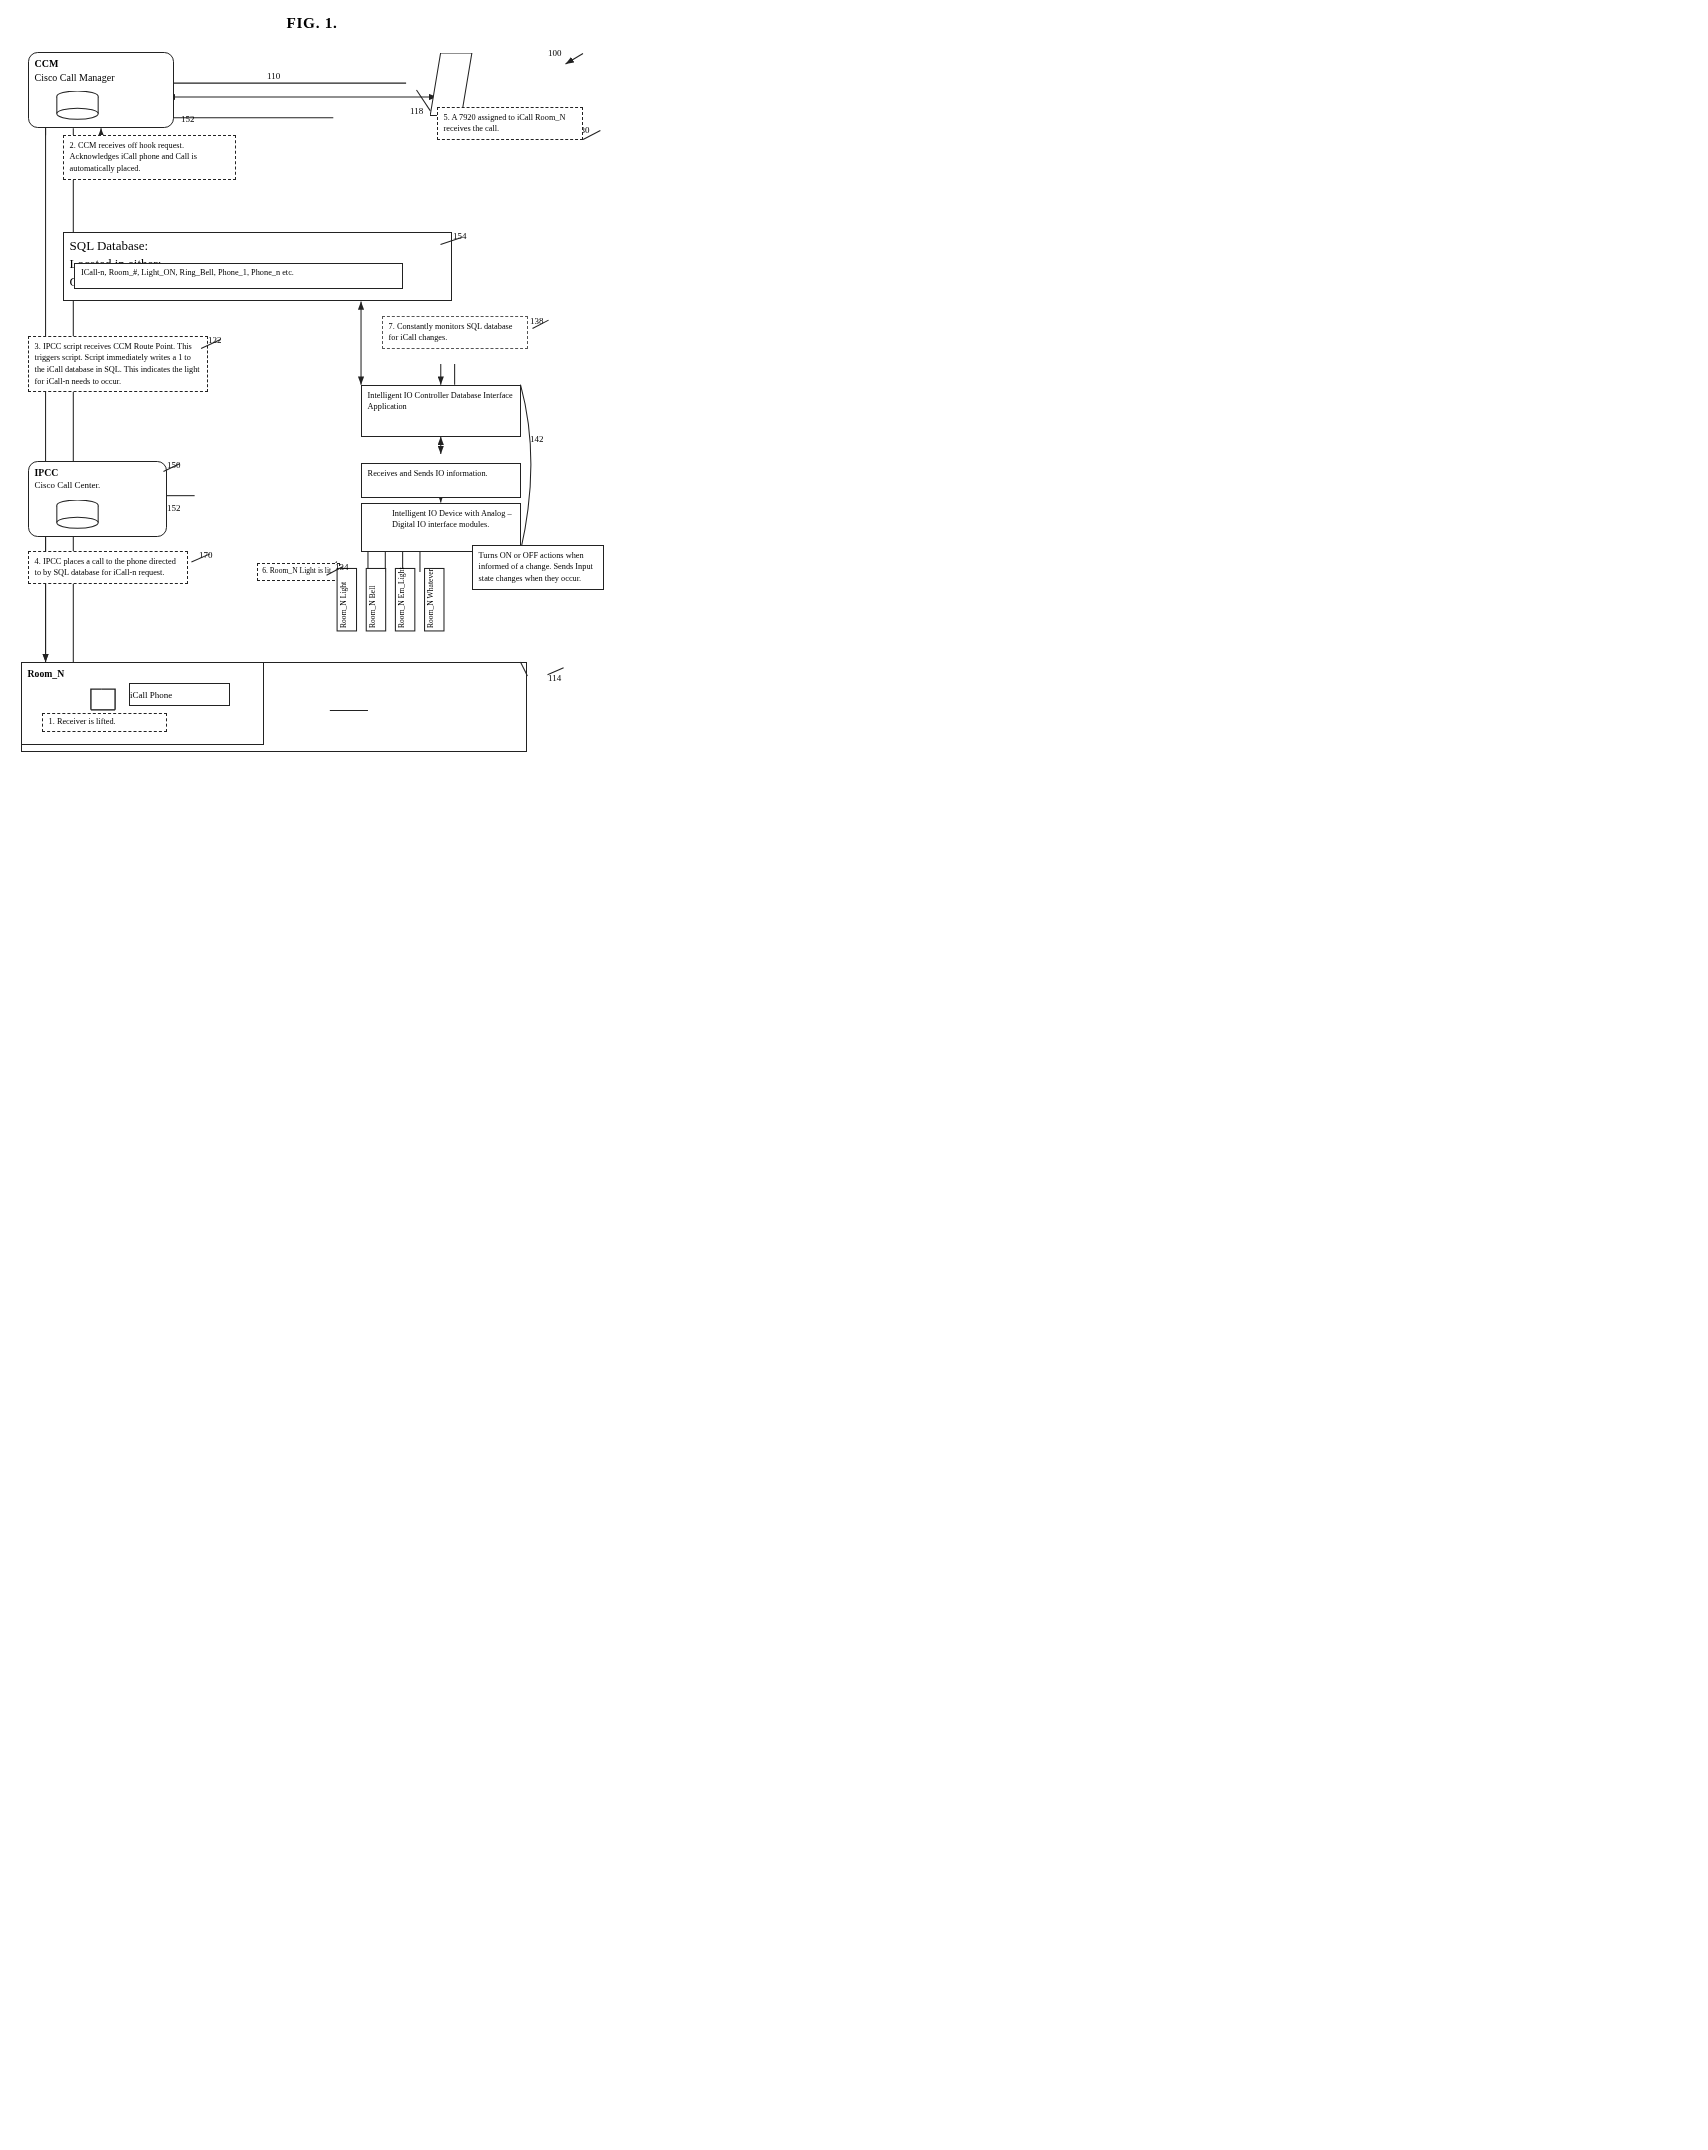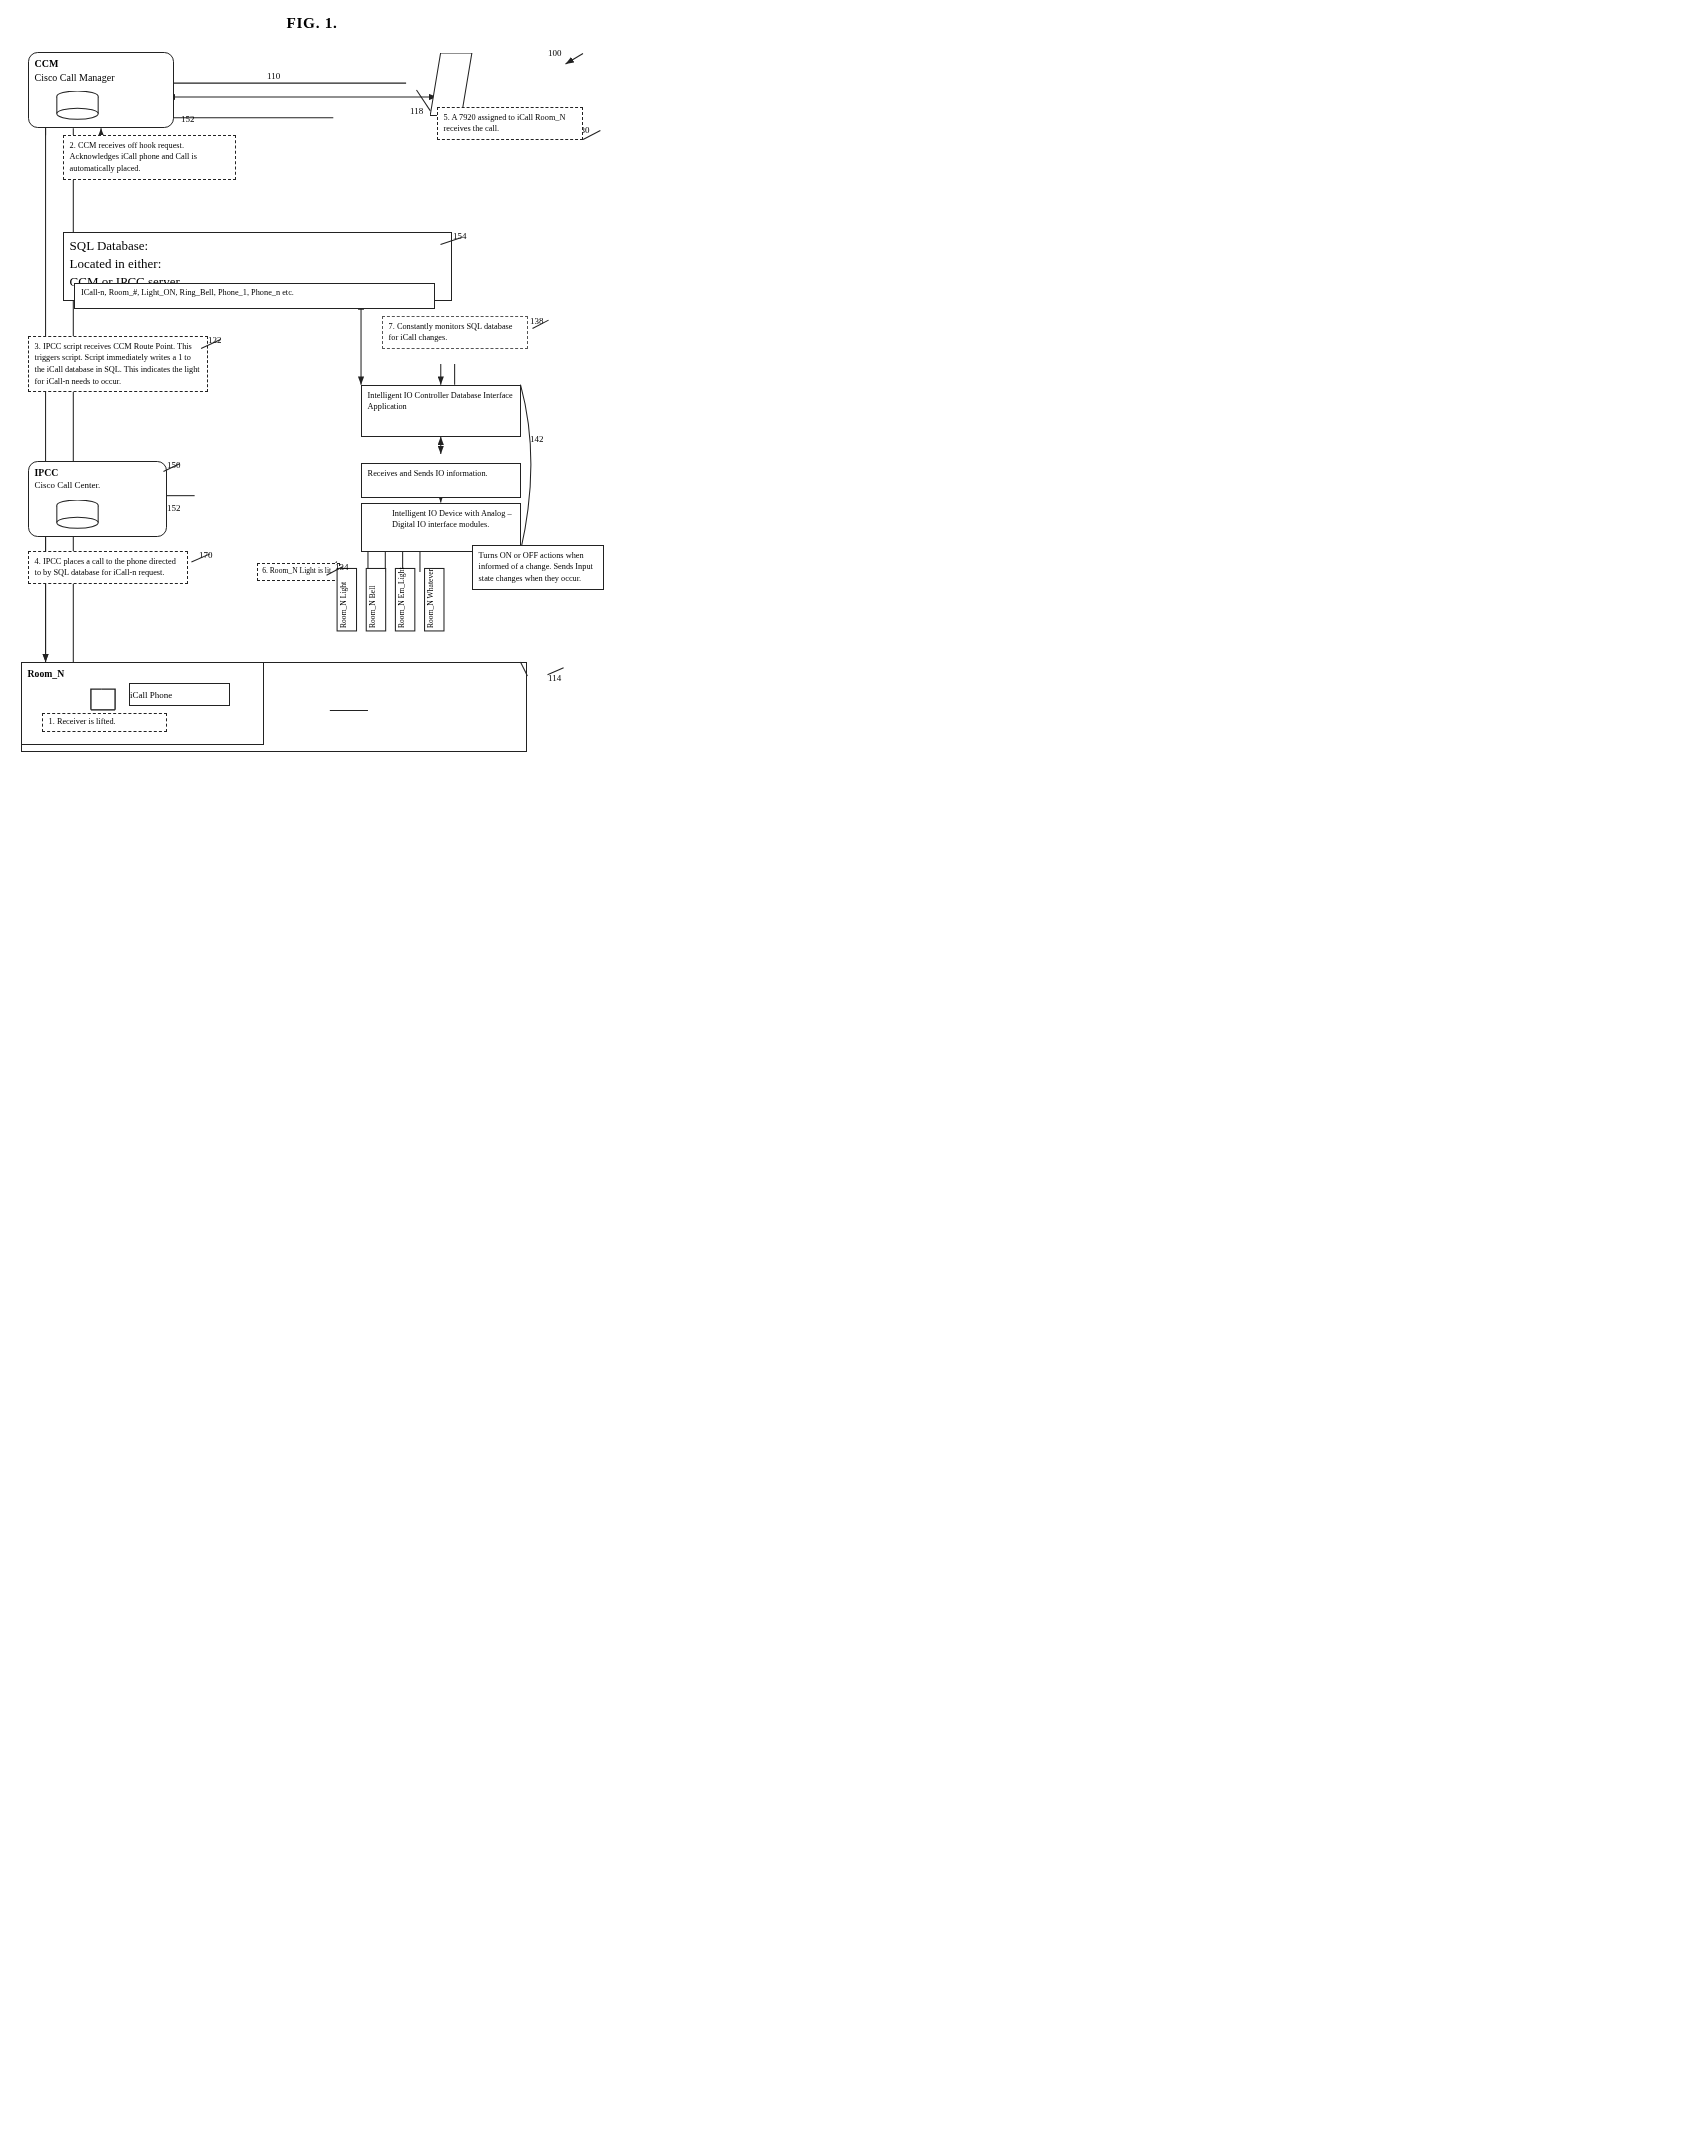--- a/index.html
+++ b/index.html
@@ -70,25 +70,24 @@
     
     .sql-outer {
       left: 42px; top: 187px;
       width: 389px; height: 69px;
       border: 1.4px solid #222;
       font-size: 8.3px;
     }
     .sql-inner {
       position: absolute;
       left: 10.4px; top: 30.5px;
-      width: 361px; height: 26px;
+      width: 329px; height: 26px;
       border: 0.7px solid #222;
       font-size: 8.3px;
       padding: 2.8px 5.6px;
-      margin-top: 20px;
     }
     
     .note-ipcc-script {
       left: 7px; top: 291px;
       width: 180px;
       border: 1.4px dashed #222;
       font-size: 8.3px;
     }
     
     .note-sql-monitor {

